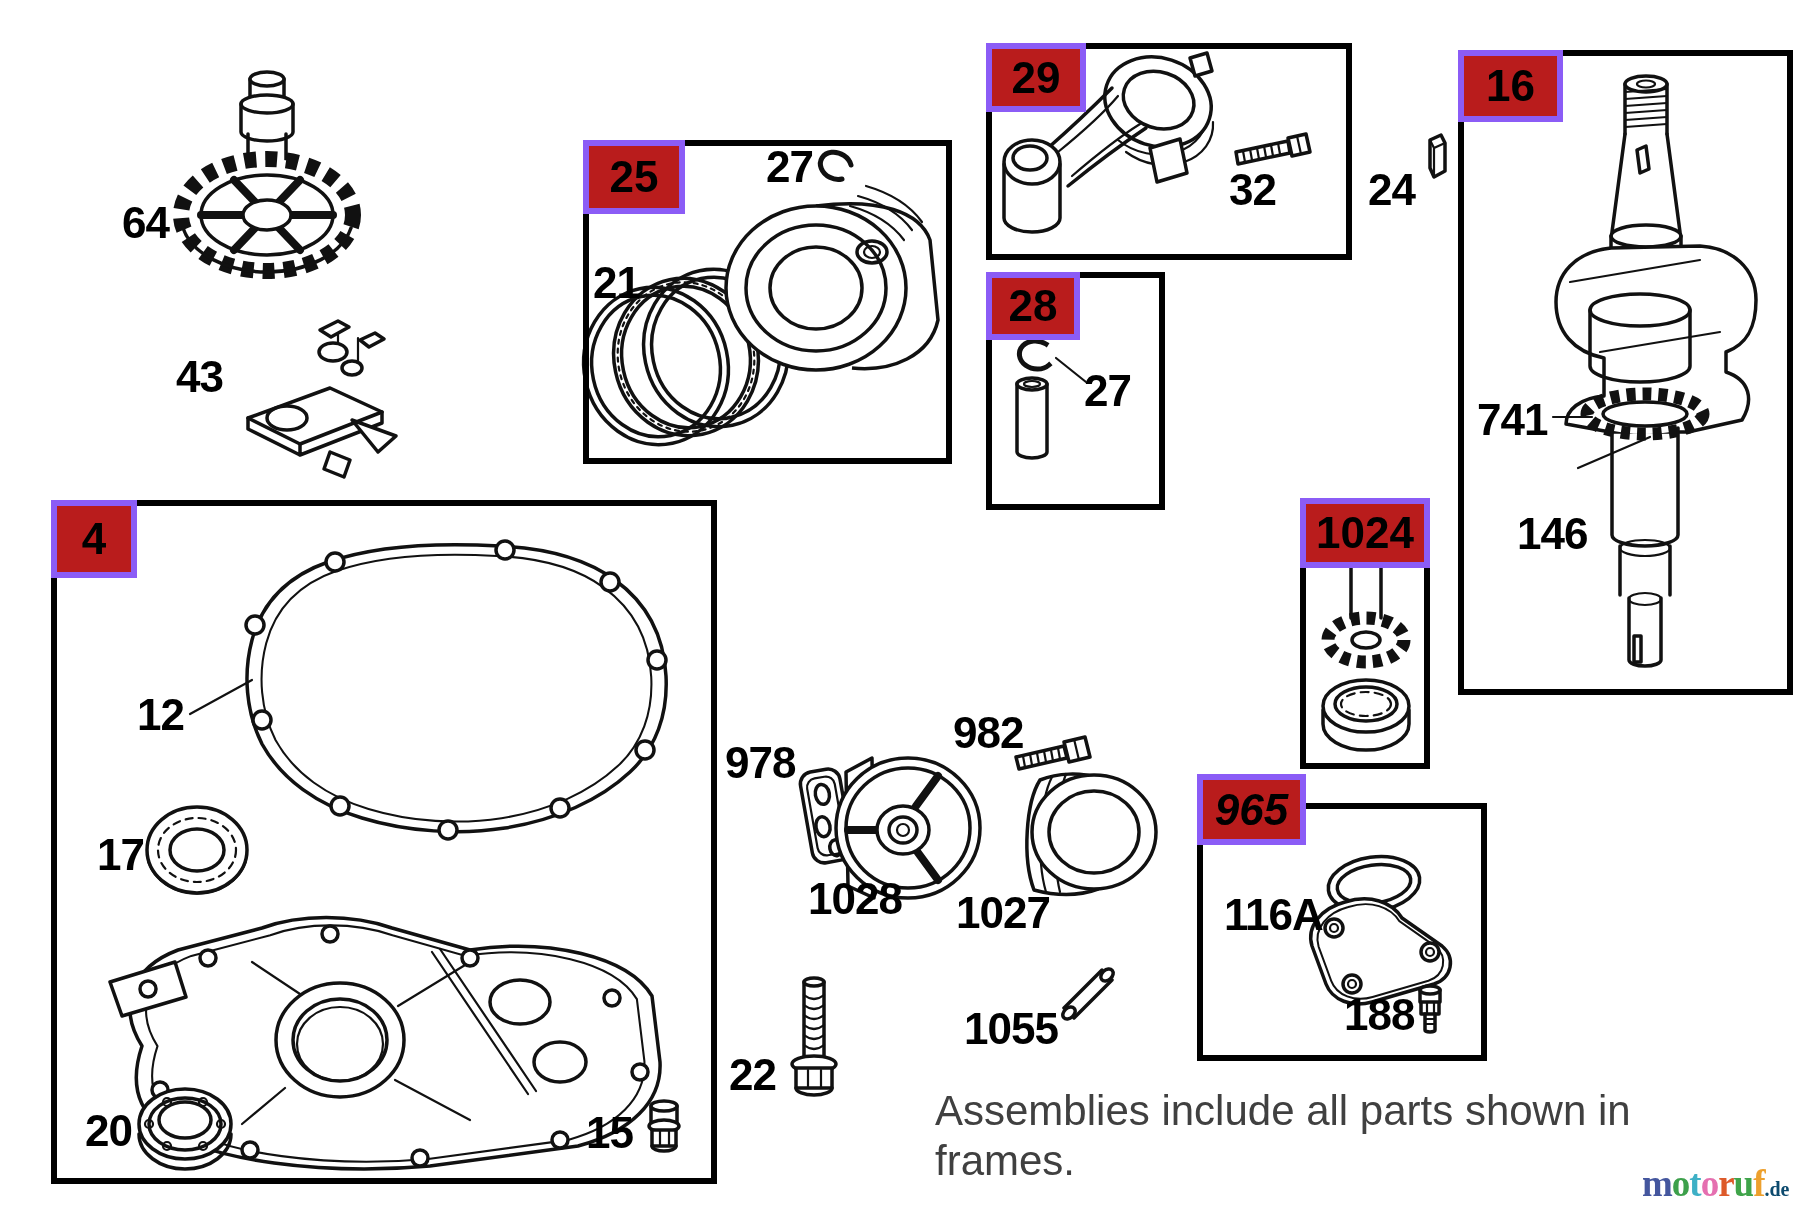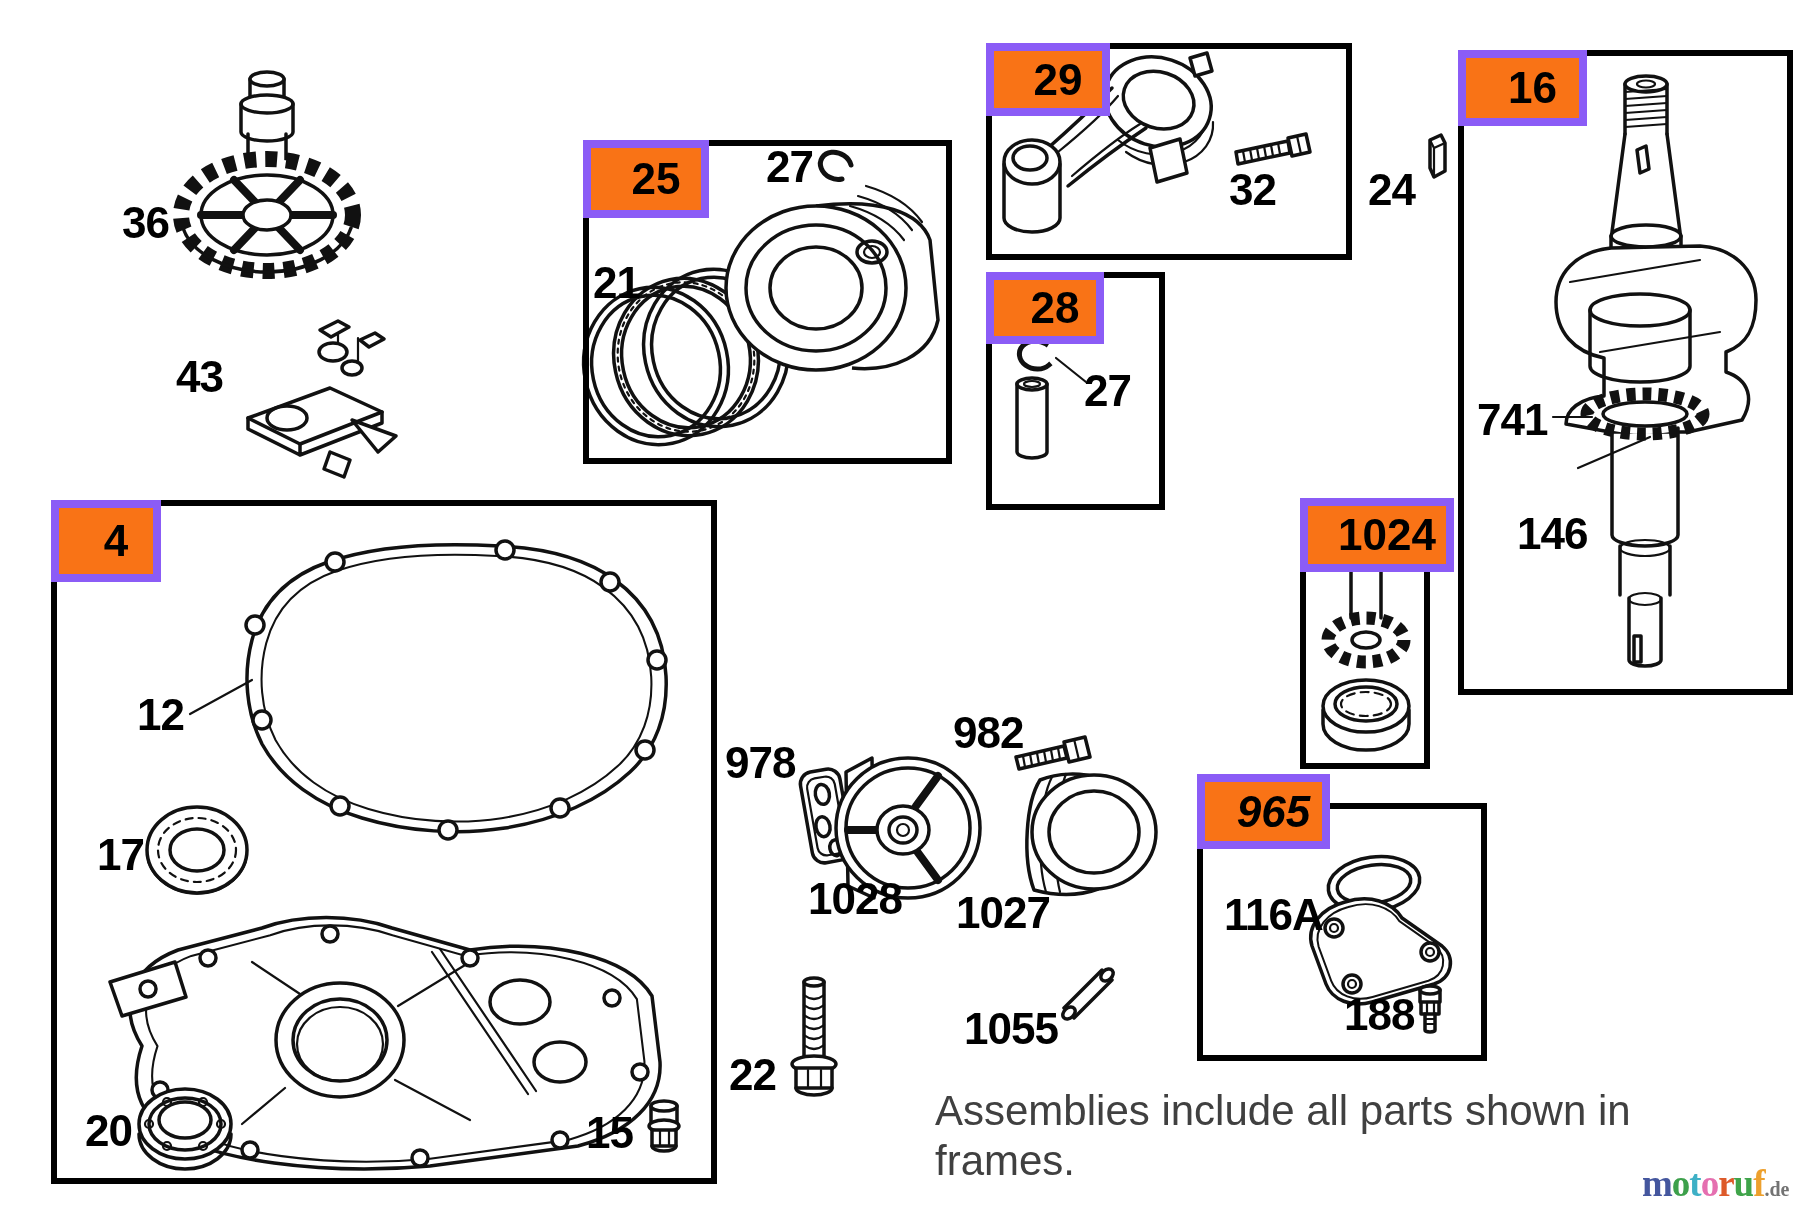--- a/index.html
+++ b/index.html
@@ -6,22 +6,22 @@
   #stage{position:relative;width:1800px;height:1212px;background:#fff;overflow:hidden;
          font-family:"Liberation Sans",sans-serif;}
   svg{position:absolute;left:0;top:0;}
   .ln{fill:none;stroke:#111;stroke-width:3.5;stroke-linecap:round;stroke-linejoin:round;}
   .th{fill:none;stroke:#111;stroke-width:2.2;stroke-linecap:round;}
   .fw{fill:#fff;stroke:#111;stroke-width:3.5;stroke-linejoin:round;}
   .teeth{fill:#fff;stroke:#111;stroke-width:16;stroke-dasharray:12 9;}
   .teeth2{fill:#fff;stroke:#111;stroke-width:13;stroke-dasharray:9 7;}
   .spoke{stroke:#111;stroke-width:8;stroke-linecap:round;}
   .frame{position:absolute;border:6px solid #000;background:transparent;}
-  .labelbox{position:absolute;border:8px solid #8b5cf6;background:#f97316;display:flex;
-            align-items:center;justify-content:center;font-weight:bold;font-size:44px;color:#000;padding-left:20px;}
+  .labelbox{position:absolute;border:6px solid #8b5cf6;background:#b91c1c;display:flex;
+            align-items:center;justify-content:center;font-weight:bold;font-size:44px;color:#000;}
   .plabel{position:absolute;font-weight:bold;font-size:44px;color:#000;letter-spacing:-1px;white-space:nowrap;}
   .note{position:absolute;left:935px;top:1086px;font-size:42px;color:#404040;line-height:1.18;}
   .note div{white-space:nowrap;}
   #logo{position:absolute;left:1642px;top:1162px;font-family:"Liberation Serif",serif;
         font-weight:bold;font-size:37px;letter-spacing:-1px;white-space:nowrap;}
   #logo .suffix{font-size:20px;letter-spacing:0;}
 </style>
 </head>
 <body>
 
@@ -318,21 +318,21 @@
   <div class="labelbox" style="left:1458px;top:50px;width:93px;height:60px;">
       <span>16</span>
     </div>
   <div class="labelbox" style="left:1300px;top:498px;width:118px;height:58px;">
       <span>1024</span>
     </div>
   <div class="labelbox" style="left:1197px;top:774px;width:97px;height:59px;font-style:italic;">
       <span>965</span>
     </div>
 
-  <div class="plabel" style="left:122px;top:198px;">36</div>
+  <div class="plabel" style="left:122px;top:198px;">64</div>
   <div class="plabel" style="left:176px;top:352px;">43</div>
   <div class="plabel" style="left:593px;top:258px;">21</div>
   <div class="plabel" style="left:766px;top:142px;">27</div>
   <div class="plabel" style="left:1229px;top:165px;">32</div>
   <div class="plabel" style="left:1084px;top:366px;">27</div>
   <div class="plabel" style="left:1368px;top:119px;margin-top:46px;">24</div>
   <div class="plabel" style="left:1477px;top:395px;">741</div>
   <div class="plabel" style="left:1517px;top:464px;margin-top:45px;">146</div>
   <div class="plabel" style="left:137px;top:690px;">12</div>
   <div class="plabel" style="left:97px;top:830px;">17</div>
@@ -346,16 +346,16 @@
   <div class="plabel" style="left:964px;top:1004px;">1055</div>
   <div class="plabel" style="left:1224px;top:862px;margin-top:28px;">116A</div>
   <div class="plabel" style="left:1344px;top:990px;">188</div>
 
   <div class="note">
     <div>Assemblies include all parts shown in</div>
     <div>frames.</div>
   </div>
 
   <div id="logo">
-    <span style="color: rgb(68, 86, 158);">m</span><span style="color: rgb(61, 160, 75);">o</span><span style="color: rgb(62, 176, 198);">t</span><span style="color: rgb(229, 111, 176);">o</span><span style="color: rgb(221, 90, 42);">r</span><span style="color: rgb(63, 164, 74);">u</span><span style="color: rgb(237, 160, 45);">f</span><span class="suffix" style="color: #737373;">.de</span>
+    <span style="color: rgb(68, 86, 158);">m</span><span style="color: rgb(61, 160, 75);">o</span><span style="color: rgb(62, 176, 198);">t</span><span style="color: rgb(229, 111, 176);">o</span><span style="color: rgb(221, 90, 42);">r</span><span style="color: rgb(63, 164, 74);">u</span><span style="color: rgb(237, 160, 45);">f</span><span class="suffix" style="color: #0c4a6e;">.de</span>
   </div>
 
 </div>
 
 </body></html>

